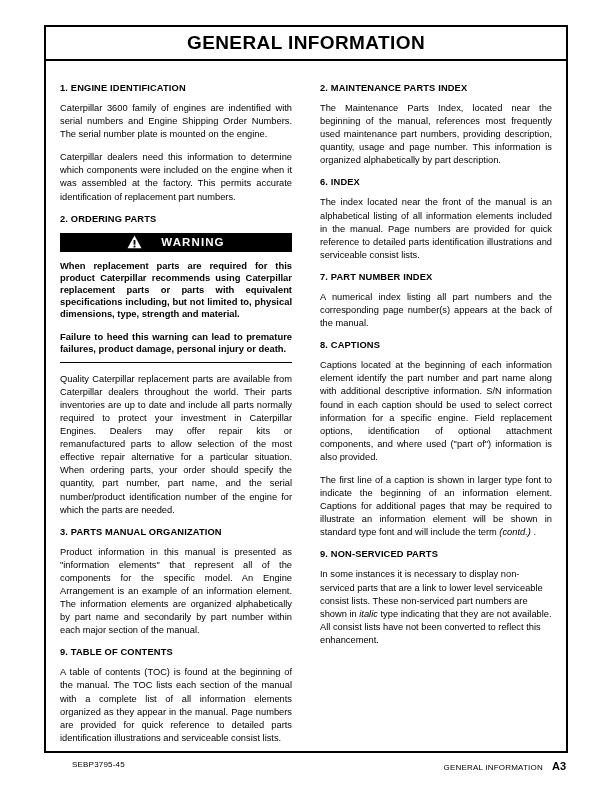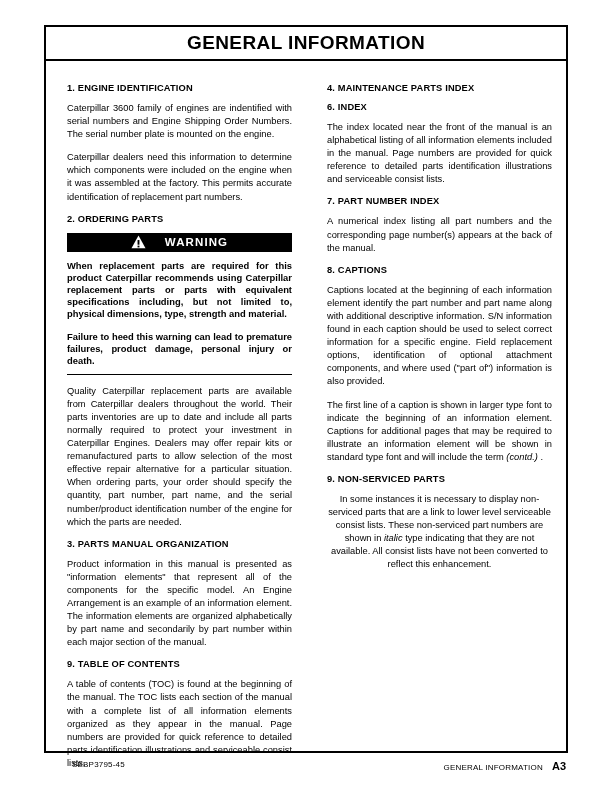--- a/index.html
+++ b/index.html
@@ -45,21 +45,20 @@
   
   #columns {
     display: flex;
     padding: 22px 14px 0 14px;
     box-sizing: border-box;
     height: calc(100% - 32px);
   }
   .column {
     width: 50%;
     box-sizing: border-box;
-    margin-left: 7px;
   }
   .column.left  { padding-right: 14px; }
   .column.right { padding-left: 14px; }
 
   
   h2.section-heading {
     font-size: 9.3px;
     font-weight: bold;
     margin: 0 0 9px 0;
     letter-spacing: 0.15px;
@@ -67,21 +66,21 @@
   .spacer-heading { margin-top: 19px; }
 
   p.body-text {
     font-size: 9.3px;
     line-height: 13.1px;
     margin: 0 0 10px 0;
     text-align: justify;
     text-justify: inter-word;
   }
   p.body-text.last { margin-bottom: 0; }
-  p.body-text.nojust { text-align: center; }
+  p.body-text.nojust { text-align: left; }
   i { font-style: italic; }
 
   
   .warning-block { margin: 0 0 10px 0; }
   .warning-bar {
     background: #000000;
     color: #ffffff;
     height: 19px;
     display: flex;
     align-items: center;
@@ -184,21 +183,22 @@
 
       <h2 class="section-heading spacer-heading">3. PARTS MANUAL ORGANIZATION</h2>
       <p class="body-text">Product information in this manual is presented as "information elements" that represent all of the components for the specific model. An Engine Arrangement is an example of an information element. The information elements are organized alphabetically by part name and secondarily by part number within each major section of the manual.</p>
 
       <h2 class="section-heading spacer-heading">9. TABLE OF CONTENTS</h2>
       <p class="body-text last">A table of contents (TOC) is found at the beginning of the manual. The TOC lists each section of the manual with a complete list of all information elements organized as they appear in the manual. Page numbers are provided for quick reference to detailed parts identification illustrations and serviceable consist lists.</p>
     </div>
 
     <div class="column right">
 
-      <h2 class="section-heading">4. MAINTENANCE PARTS INDEX</h2>
+      <h2 class="section-heading">2. MAINTENANCE PARTS INDEX</h2>
+      <p class="body-text">The Maintenance Parts Index, located near the beginning of the manual, references most frequently used maintenance part numbers, providing description, quantity, usage and page number. This information is organized alphabetically by part description.</p>
 
       <h2 class="section-heading spacer-heading">6. INDEX</h2>
       <p class="body-text">The index located near the front of the manual is an alphabetical listing of all information elements included in the manual. Page numbers are provided for quick reference to detailed parts identification illustrations and serviceable consist lists.</p>
 
       <h2 class="section-heading spacer-heading">7. PART NUMBER INDEX</h2>
       <p class="body-text">A numerical index listing all part numbers and the corresponding page number(s) appears at the back of the manual.</p>
 
       <h2 class="section-heading spacer-heading">8. CAPTIONS</h2>
       <p class="body-text">Captions located at the beginning of each information element identify the part number and part name along with additional descriptive information. S/N information found in each caption should be used to select correct information for a specific engine. Field replacement options, identification of optional attachment components, and where used ("part of") information is also provided.</p>
       <p class="body-text"><span>The first line of a caption is shown in larger type font to indicate the beginning of an information element. Captions for additional pages that may be required to illustrate an information element will be shown in standard type font and will include the term </span><i>(contd.)</i><span> .</span></p>

